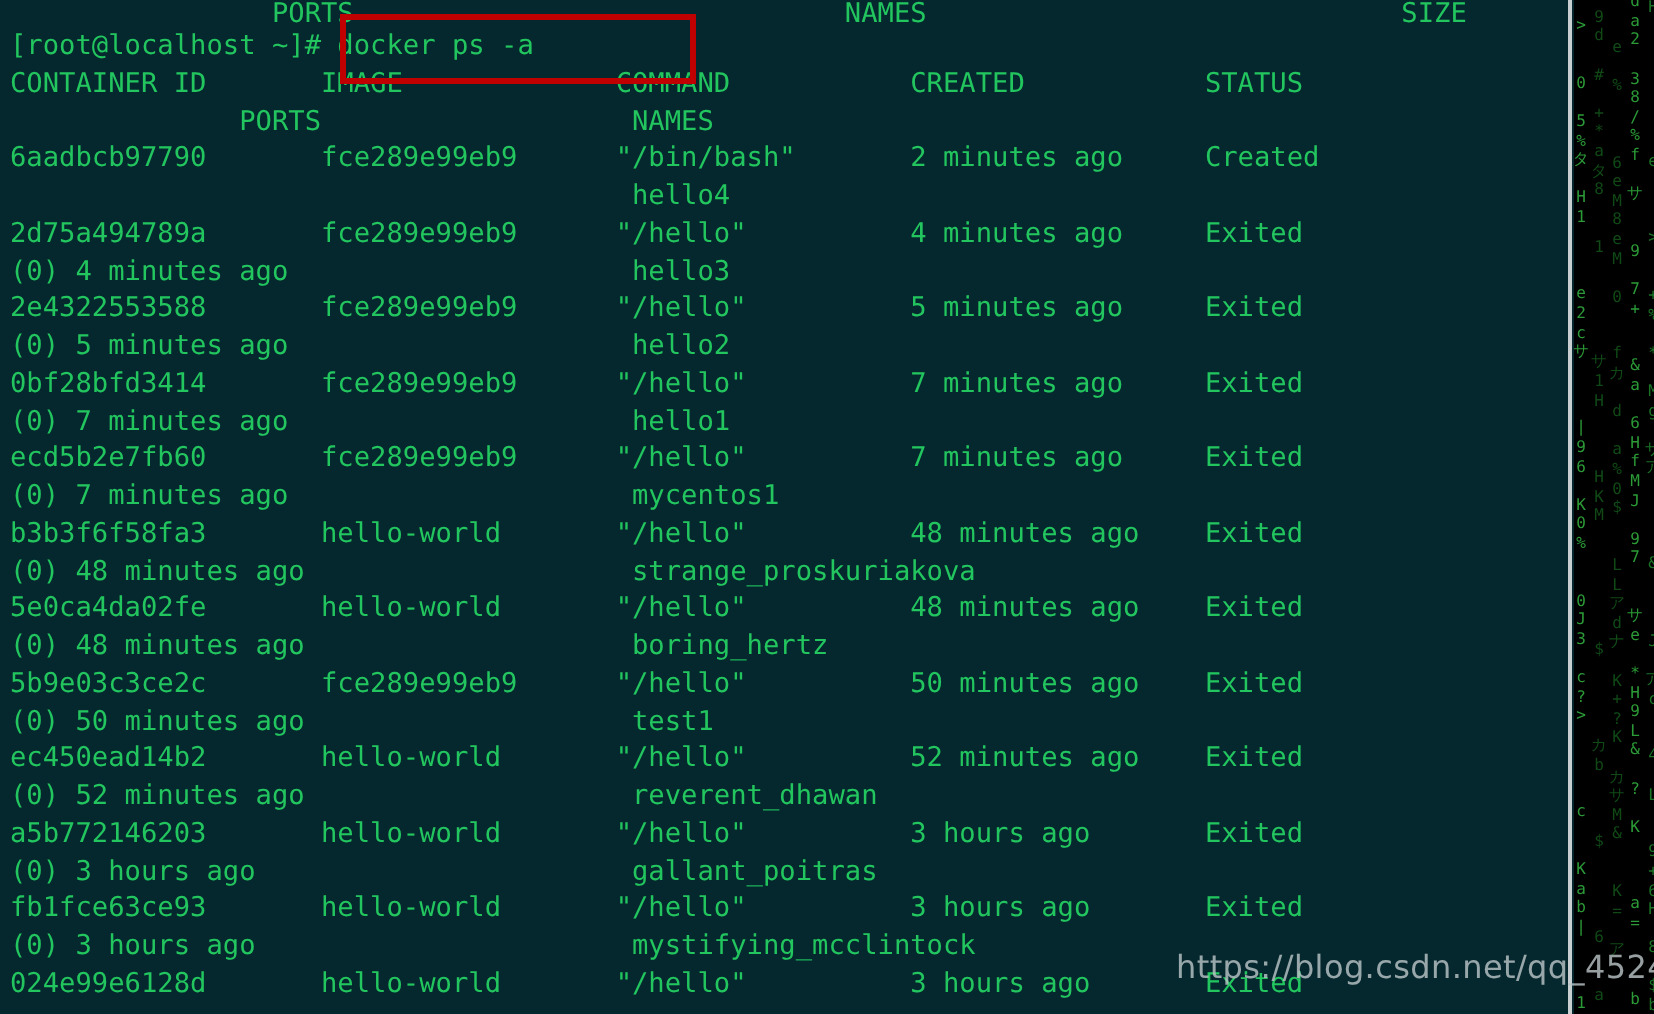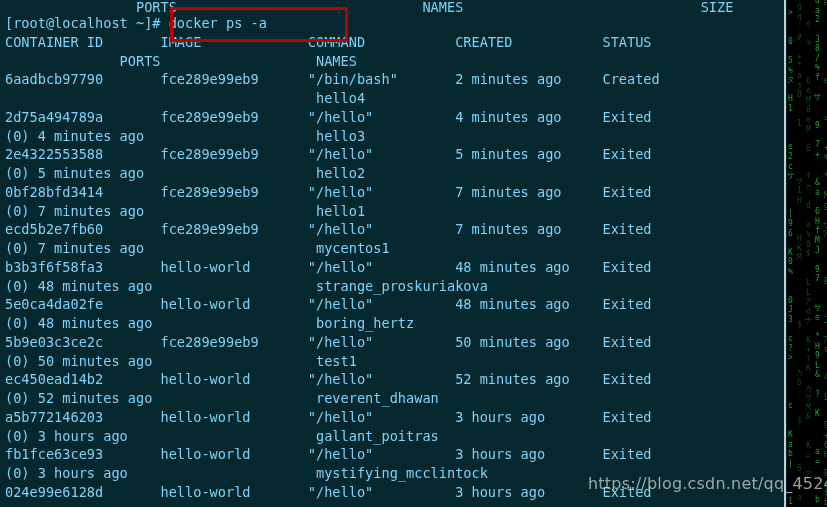--- a/index.html
+++ b/index.html
@@ -65,21 +65,21 @@
     height: 507px;
     background: #c9cfd1;
   }
 
   #console {
     position: absolute;
     top: 0;
     left: 0;
     width: 787px;
     padding: 0;
-    color: #7dd3fc;
+    color: #22c55e;
     font-size: 13.6px;
     line-height: 18.75px;
     white-space: pre;
     letter-spacing: 0px;
   }
   .line {
     white-space: pre;
     height: 18.75px;
     padding-left: 5px;
     box-sizing: border-box;

